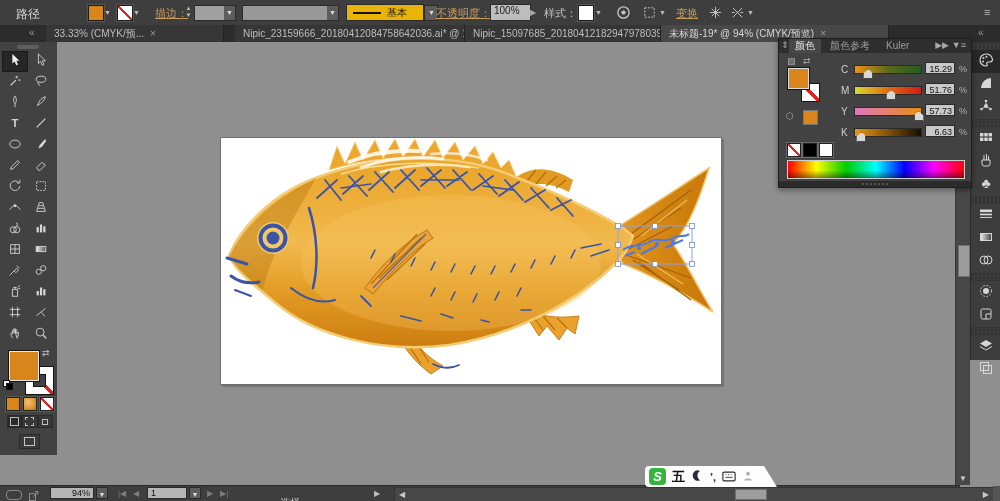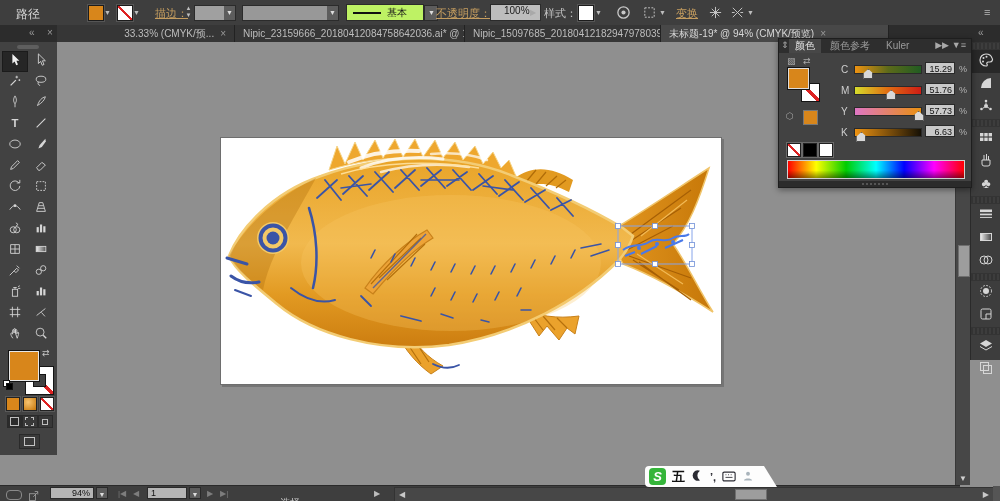--- a/index.html
+++ b/index.html
@@ -10,21 +10,21 @@
   
   #control-bar{left:0;top:0;width:1000px;height:25px;background:#3e3e3e;border-bottom:6px solid #7dd3fc;}
   .cb-txt{position:absolute;top:6px;font-size:11px;color:#cfcfcf;white-space:nowrap;}
   .cb-link{color:#c59d5f;text-decoration:underline;}
   .swatch{position:absolute;top:5px;width:14px;height:14px;border:1px solid #1c1c1c;box-shadow:0 0 0 1px #555;}
   .none-sw{background:
      linear-gradient(to top right,transparent 44%,#d22 44%,#d22 56%,transparent 56%),#fff;}
   .mini-dd{position:absolute;top:9px;font-size:7px;color:#bdbdbd;}
   .combo{position:absolute;top:5px;height:14px;background:#a0a0a0;border:1px solid #2b2b2b;}
   .combo .dd{position:absolute;right:0;top:0;bottom:0;width:11px;background:#5d5d5d;color:#ddd;font-size:7px;text-align:center;line-height:14px;}
-  .lightbox{position:absolute;top:4px;height:15px;background:#bef264;border:1px solid #2b2b2b;color:#1a1a1a;font-size:10px;}
+  .lightbox{position:absolute;top:4px;height:15px;background:#eab308;border:1px solid #2b2b2b;color:#1a1a1a;font-size:10px;}
   .stepper{position:absolute;top:5px;width:9px;height:14px;color:#c0c0c0;font-size:6px;line-height:7px;text-align:center;}
   
   #tab-strip{left:0;top:25px;width:1000px;height:17px;background:#2c2c2c;border-bottom:1px solid #1f1f1f;}
   .doc-tab{position:absolute;top:0;height:17px;background:#363636;border-right:1px solid #222;
            color:#bdbdbd;font-size:10px;line-height:17px;padding:0 8px;box-sizing:border-box;
            white-space:nowrap;overflow:hidden;}
   .doc-tab.active{background:#484848;color:#d8d8d8;}
   .doc-tab .close{color:#9a9a9a;margin-left:6px;font-size:10px;}
   .strip-glyph{position:absolute;top:2px;color:#9a9a9a;font-size:10px;}
   
@@ -121,21 +121,21 @@
         <span class="dd">▼</span>
       </span>
     <span class="lightbox" style="left:346px;width:76px;">
       <span style="position:absolute;left:6px;top:7px;width:28px;height:2px;background:#111;"></span>
       <span style="position:absolute;left:40px;top:1px;">基本</span>
     </span>
     <span class="combo" style="left:424px;width:12px;background:#5d5d5d;">
         <span class="dd">▼</span>
       </span>
     <span class="cb-txt cb-link" style="left:436px;">不透明度：</span>
-    <span class="lightbox" style="left:490px;width:36px;background:#bdbdbd;padding-left:13px;">100%</span>
+    <span class="lightbox" style="left:490px;width:36px;background:#bdbdbd;padding-left:3px;">100%</span>
     <span class="cb-txt" style="left:530px;color:#a9a9a9;font-size:8px;top:8px;">▶</span>
     <span class="cb-txt" style="left:544px;color:#c4c4c4;">样式：</span>
     <span class="swatch" style="left:578px;background:#fff;"></span>
     <span class="mini-dd" style="left:595px;">▼</span>
     <span class="abs" style="left:616px;top:5px;">
       <svg width="15" height="15" viewBox="0 0 16 16">
           <circle cx="8" cy="8" r="6" fill="none" stroke="#c9c9c9" stroke-width="1.4"></circle>
           <circle cx="8" cy="8" r="2.2" fill="#c9c9c9"></circle>
         </svg></span>
     <span class="abs" style="left:642px;top:5px;">
@@ -153,21 +153,21 @@
           <path d="M3 3l10 10M13 3L3 13M2 8h3M11 8h3" stroke="#c9c9c9" fill="none"></path>
         </svg></span>
     <span class="mini-dd" style="left:747px;">▼</span>
     <span class="cb-txt" style="left:984px;color:#b9b9b9;">≡</span>
   </div>
 
   <div id="tab-strip" class="abs">
     <span class="strip-glyph" style="left:29px;">«</span>
     <span class="strip-glyph" style="left:47px;">×</span>
     <div id="tabs-holder">
-        <div class="doc-tab" style="left: 57px; width: 178px; text-align: right;"><span>33.33% (CMYK/预...</span><span class="close">×</span></div>
+        <div class="doc-tab" style="left: 46px; width: 178px;"><span>33.33% (CMYK/预...</span><span class="close">×</span></div>
         <div class="doc-tab" style="left: 235px; width: 230px;"><span>Nipic_23159666_20180412084758642036.ai* @ 150% (R...</span></div>
         <div class="doc-tab" style="left: 465px; width: 196px;"><span>Nipic_15097685_20180412182947978039.ai* @ 338.62...</span></div>
         <div class="doc-tab active" style="left: 661px; width: 228px;"><span>未标题-19* @ 94% (CMYK/预览)</span><span class="close">×</span></div>
       </div>
     <span class="strip-glyph" style="left:978px;">«</span>
   </div>
 
   <div id="tool-panel" class="abs">
     <div id="tool-grip"></div>
     <div id="tools">

